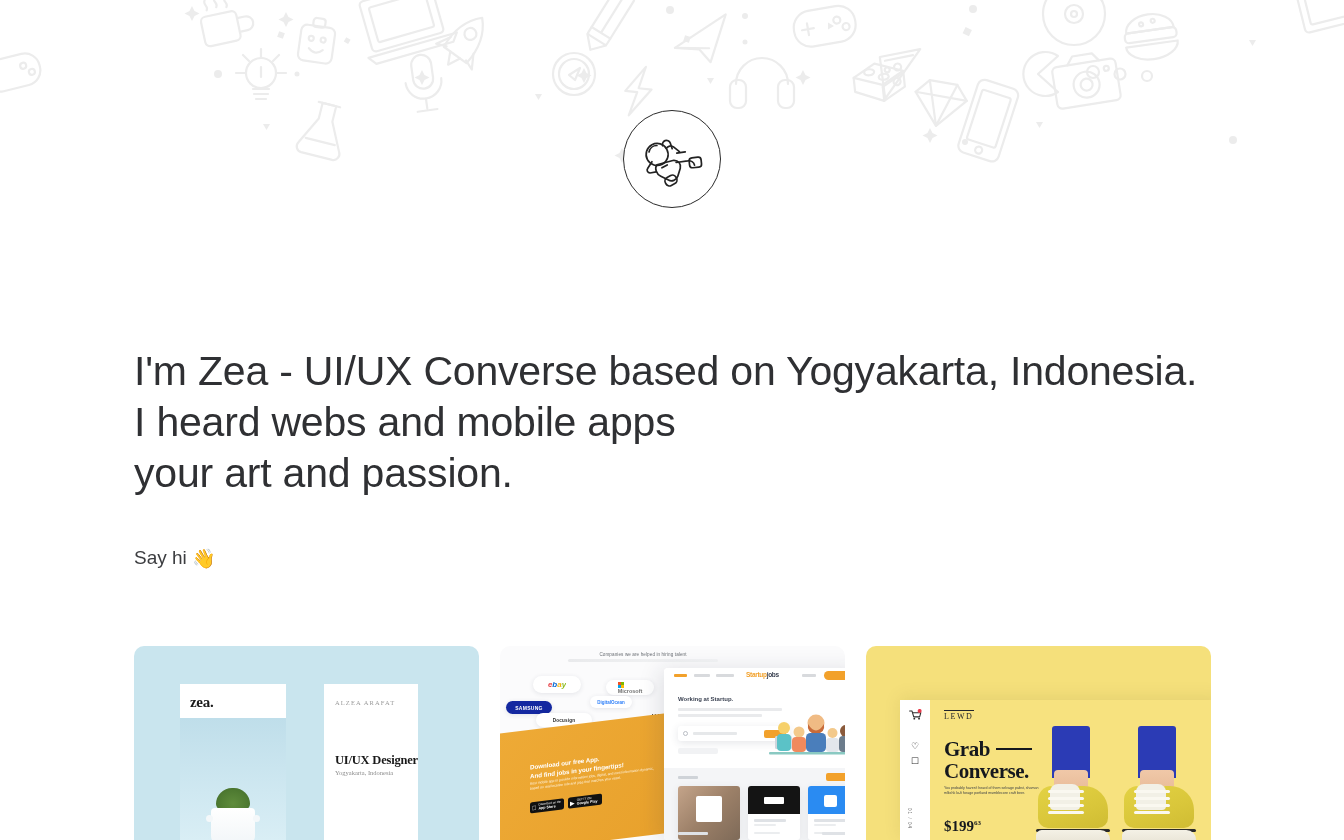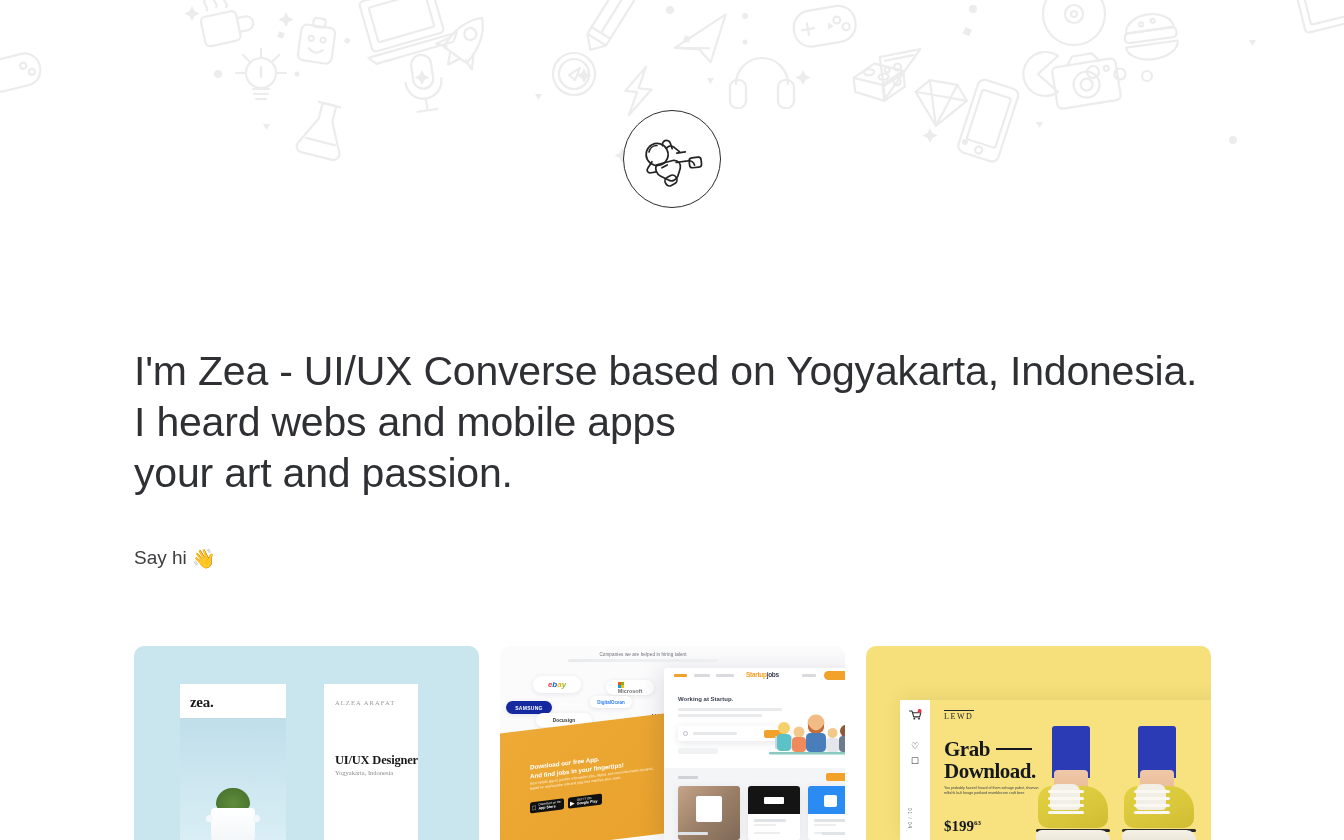--- a/index.html
+++ b/index.html
@@ -730,21 +730,21 @@
           </svg>
           <span class="heart">♡</span>
           <span class="book">☐</span>
           <span class="pager">01 / 04</span>
         </div>
 
         <div class="c3-brand">LEWD</div>
 
         <div class="c3-h1">
           <span>Grab</span><span class="rule"></span><br>
-          <span>Download.</span>
+          <span>Converse.</span>
         </div>
 
         <div class="c3-p">You probably haven't heard of them selvage pabst, shaman mlkshk lo-fi forage portland mumblecore craft beer.</div>
 
         <div class="c3-price">
           <span>$199</span><sup>63</sup>
         </div>
 
         <div class="c3-shoes">
           <div class="shoe left">

